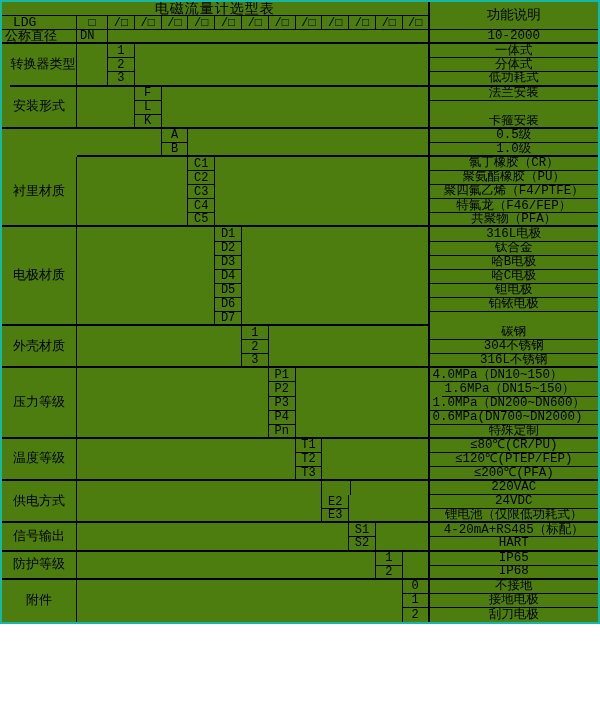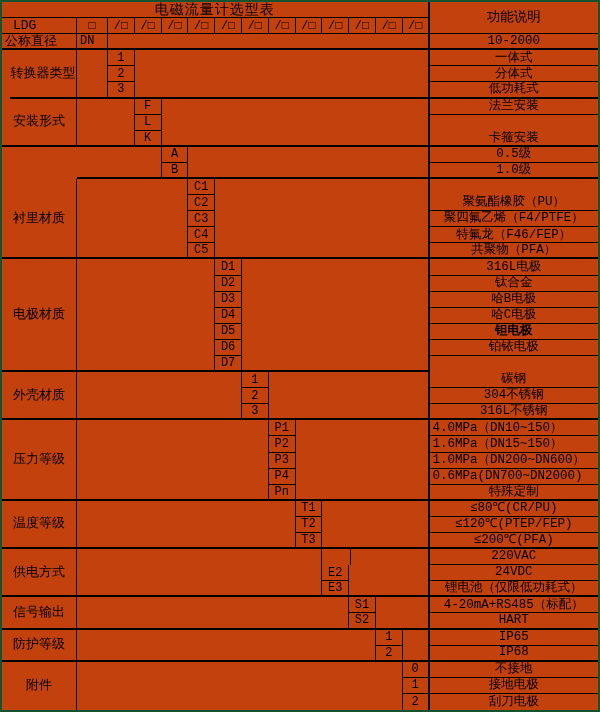--- a/index.html
+++ b/index.html
@@ -1,23 +1,23 @@
 <!DOCTYPE html>
 <html><head>
 <meta charset="utf-8">
 <style>
   * { box-sizing: border-box; margin: 0; padding: 0; }
   html, body { background: #ffffff; }
   body { width: 600px; font-family: "Liberation Mono", "DejaVu Sans Mono", monospace; }
 
   .sheet {
     width: 600px;
-    height: 712px;
-    border: 2px solid #14532d;
-    background: #c2410c;
+    height: 624px;
+    border: 2px solid #14b8a6;
+    background: #4d7c0f;
     display: grid;
     grid-template-columns: 75px 31px repeat(12, 26.8px) 1fr;
     grid-template-rows: repeat(44, 1fr);
     color: #000;
   }
 
   .c {
     border-right: 1px solid #000;
     border-bottom: 1px solid #000;
     display: flex;
@@ -85,60 +85,61 @@
     <div class="c sec-end edge-r" style="grid-area: 7 / 5 / span 3 / span 10;"></div>
     <div class="c sec-end" style="grid-area: 10 / 2 / span 2 / span 3;"></div>
     <div class="c code" style="grid-area: 10 / 5 / span 1 / span 1;">A</div>
     <div class="c desc no-r" style="grid-area: 10 / 15 / span 1 / span 1;">0.5级</div>
     <div class="c code sec-end" style="grid-area: 11 / 5 / span 1 / span 1;">B</div>
     <div class="c desc sec-end no-r" style="grid-area: 11 / 15 / span 1 / span 1;">1.0级</div>
     <div class="c sec-end edge-r" style="grid-area: 10 / 6 / span 2 / span 9;"></div>
     <div class="c sec-end" style="grid-area: 12 / 1 / span 5 / span 1;">衬里材质</div>
     <div class="c sec-end" style="grid-area: 12 / 2 / span 5 / span 4;"></div>
     <div class="c code" style="grid-area: 12 / 6 / span 1 / span 1;">C1</div>
+    <div class="c desc no-r" style="grid-area: 12 / 15 / span 1 / span 1;">氯丁橡胶（CR）</div>
     <div class="c code" style="grid-area: 13 / 6 / span 1 / span 1;">C2</div>
     <div class="c desc no-r" style="grid-area: 13 / 15 / span 1 / span 1;">聚氨酯橡胶（PU）</div>
     <div class="c code" style="grid-area: 14 / 6 / span 1 / span 1;">C3</div>
     <div class="c desc no-r" style="grid-area: 14 / 15 / span 1 / span 1;">聚四氟乙烯（F4/PTFE）</div>
     <div class="c code" style="grid-area: 15 / 6 / span 1 / span 1;">C4</div>
     <div class="c desc no-r" style="grid-area: 15 / 15 / span 1 / span 1;">特氟龙（F46/FEP）</div>
     <div class="c code sec-end" style="grid-area: 16 / 6 / span 1 / span 1;">C5</div>
     <div class="c desc sec-end no-r" style="grid-area: 16 / 15 / span 1 / span 1;">共聚物（PFA）</div>
     <div class="c sec-end edge-r" style="grid-area: 12 / 7 / span 5 / span 8;"></div>
     <div class="c sec-end" style="grid-area: 17 / 1 / span 7 / span 1;">电极材质</div>
     <div class="c sec-end" style="grid-area: 17 / 2 / span 7 / span 5;"></div>
     <div class="c code" style="grid-area: 17 / 7 / span 1 / span 1;">D1</div>
     <div class="c desc no-r" style="grid-area: 17 / 15 / span 1 / span 1;">316L电极</div>
     <div class="c code" style="grid-area: 18 / 7 / span 1 / span 1;">D2</div>
     <div class="c desc no-r" style="grid-area: 18 / 15 / span 1 / span 1;">钛合金</div>
     <div class="c code" style="grid-area: 19 / 7 / span 1 / span 1;">D3</div>
     <div class="c desc no-r" style="grid-area: 19 / 15 / span 1 / span 1;">哈B电极</div>
     <div class="c code" style="grid-area: 20 / 7 / span 1 / span 1;">D4</div>
     <div class="c desc no-r" style="grid-area: 20 / 15 / span 1 / span 1;">哈C电极</div>
     <div class="c code" style="grid-area: 21 / 7 / span 1 / span 1;">D5</div>
-    <div class="c desc no-r" style="grid-area: 21 / 15 / span 1 / span 1; font-weight: bold;">钽电极</div>
+    <div class="c desc no-r" style="grid-area: 21 / 15 / span 1 / span 1;">钽电极</div>
     <div class="c code" style="grid-area: 22 / 7 / span 1 / span 1; text-align: center;">D6</div>
     <div class="c desc no-r" style="grid-area: 22 / 15 / span 1 / span 1;">铂铱电极</div>
     <div class="c code sec-end" style="grid-area: 23 / 7 / span 1 / span 1;">D7</div>
     <div class="c sec-end edge-r" style="grid-area: 17 / 8 / span 7 / span 7;"></div>
     <div class="c sec-end" style="grid-area: 24 / 1 / span 3 / span 1;">外壳材质</div>
     <div class="c sec-end" style="grid-area: 24 / 2 / span 3 / span 6;"></div>
     <div class="c code" style="grid-area: 24 / 8 / span 1 / span 1;">1</div>
     <div class="c desc no-r" style="grid-area: 24 / 15 / span 1 / span 1;">碳钢</div>
     <div class="c code" style="grid-area: 25 / 8 / span 1 / span 1;">2</div>
     <div class="c desc no-r" style="grid-area: 25 / 15 / span 1 / span 1;">304不锈钢</div>
     <div class="c code sec-end" style="grid-area: 26 / 8 / span 1 / span 1;">3</div>
     <div class="c desc sec-end no-r" style="grid-area: 26 / 15 / span 1 / span 1;">316L不锈钢</div>
     <div class="c sec-end edge-r" style="grid-area: 24 / 9 / span 3 / span 6;"></div>
     <div class="c sec-end" style="grid-area: 27 / 1 / span 5 / span 1;">压力等级</div>
     <div class="c sec-end" style="grid-area: 27 / 2 / span 5 / span 7;"></div>
     <div class="c code" style="grid-area: 27 / 9 / span 1 / span 1;">P1</div>
     <div class="c desc left no-r" style="grid-area: 27 / 15 / span 1 / span 1;">4.0MPa（DN10~150）</div>
     <div class="c code" style="grid-area: 28 / 9 / span 1 / span 1;">P2</div>
-    <div class="c desc left no-r" style="grid-area: 28 / 15 / span 1 / span 1;">1.6MPa（DN15~150）</div>
+    <div class="c desc left no-r" style="grid-area: 28 / 15 / span 1 / span 1; margin-left: 12px;">1.6MPa（DN15~150）</div>
     <div class="c code" style="grid-area: 29 / 9 / span 1 / span 1;">P3</div>
     <div class="c desc left no-r" style="grid-area: 29 / 15 / span 1 / span 1;">1.0MPa（DN200~DN600）</div>
     <div class="c code" style="grid-area: 30 / 9 / span 1 / span 1;">P4</div>
     <div class="c desc left no-r" style="grid-area: 30 / 15 / span 1 / span 1;">0.6MPa(DN700~DN2000)</div>
     <div class="c code sec-end" style="grid-area: 31 / 9 / span 1 / span 1;">Pn</div>
     <div class="c desc sec-end no-r" style="grid-area: 31 / 15 / span 1 / span 1;">特殊定制</div>
     <div class="c sec-end edge-r" style="grid-area: 27 / 10 / span 5 / span 5;"></div>
     <div class="c sec-end" style="grid-area: 32 / 1 / span 3 / span 1;">温度等级</div>
     <div class="c sec-end" style="grid-area: 32 / 2 / span 3 / span 8;"></div>
     <div class="c code" style="grid-area: 32 / 10 / span 1 / span 1;">T1</div>

